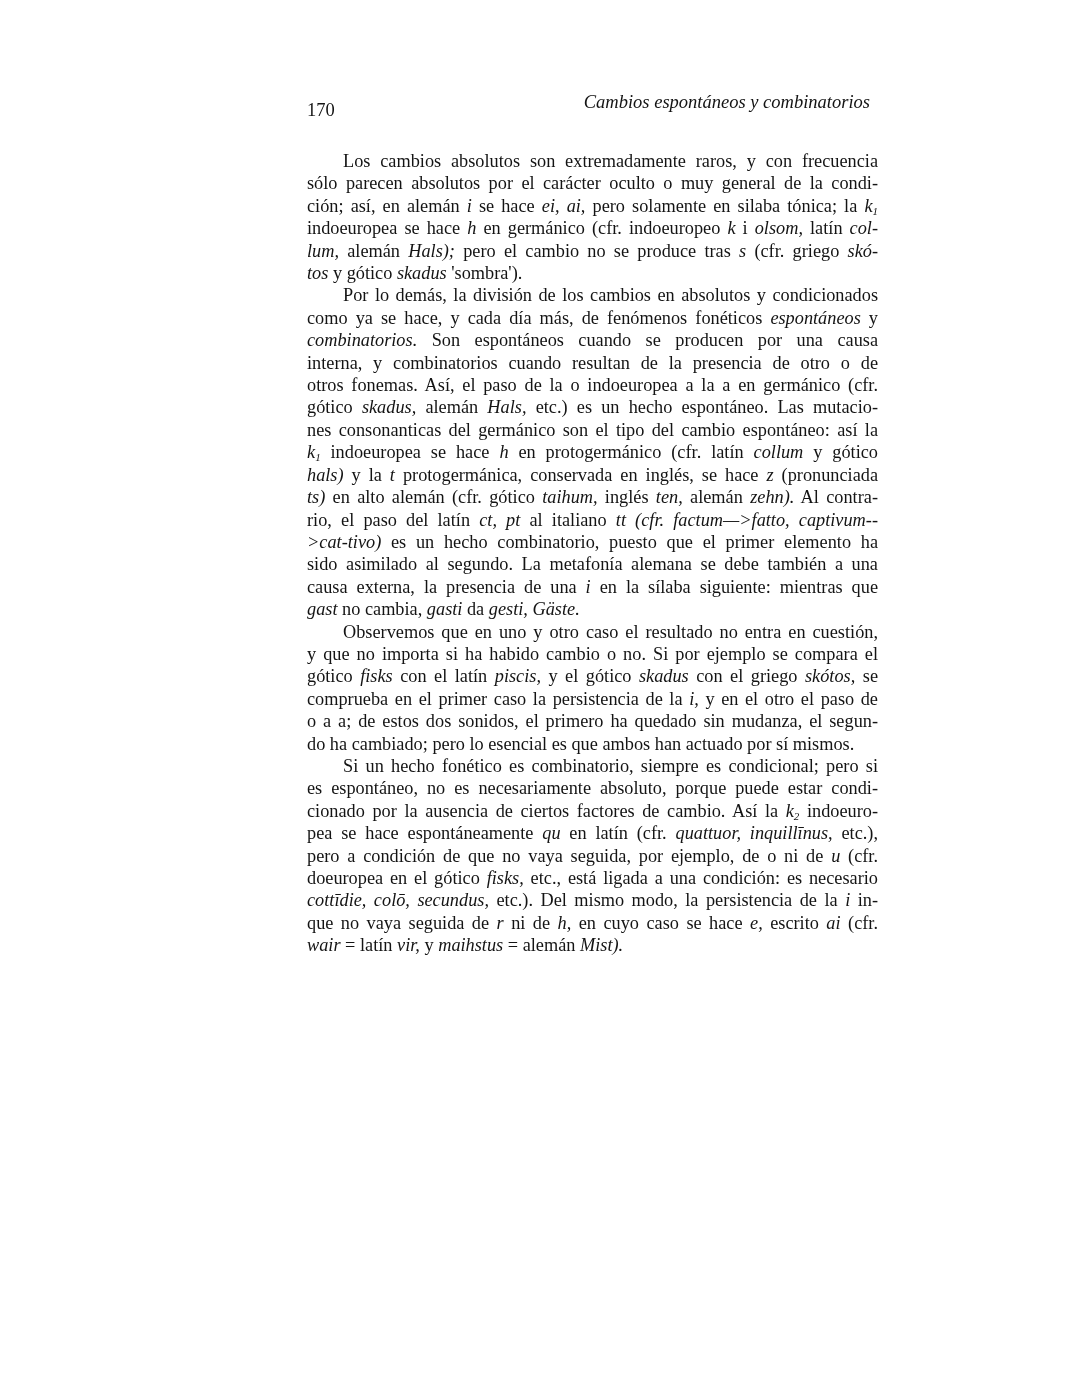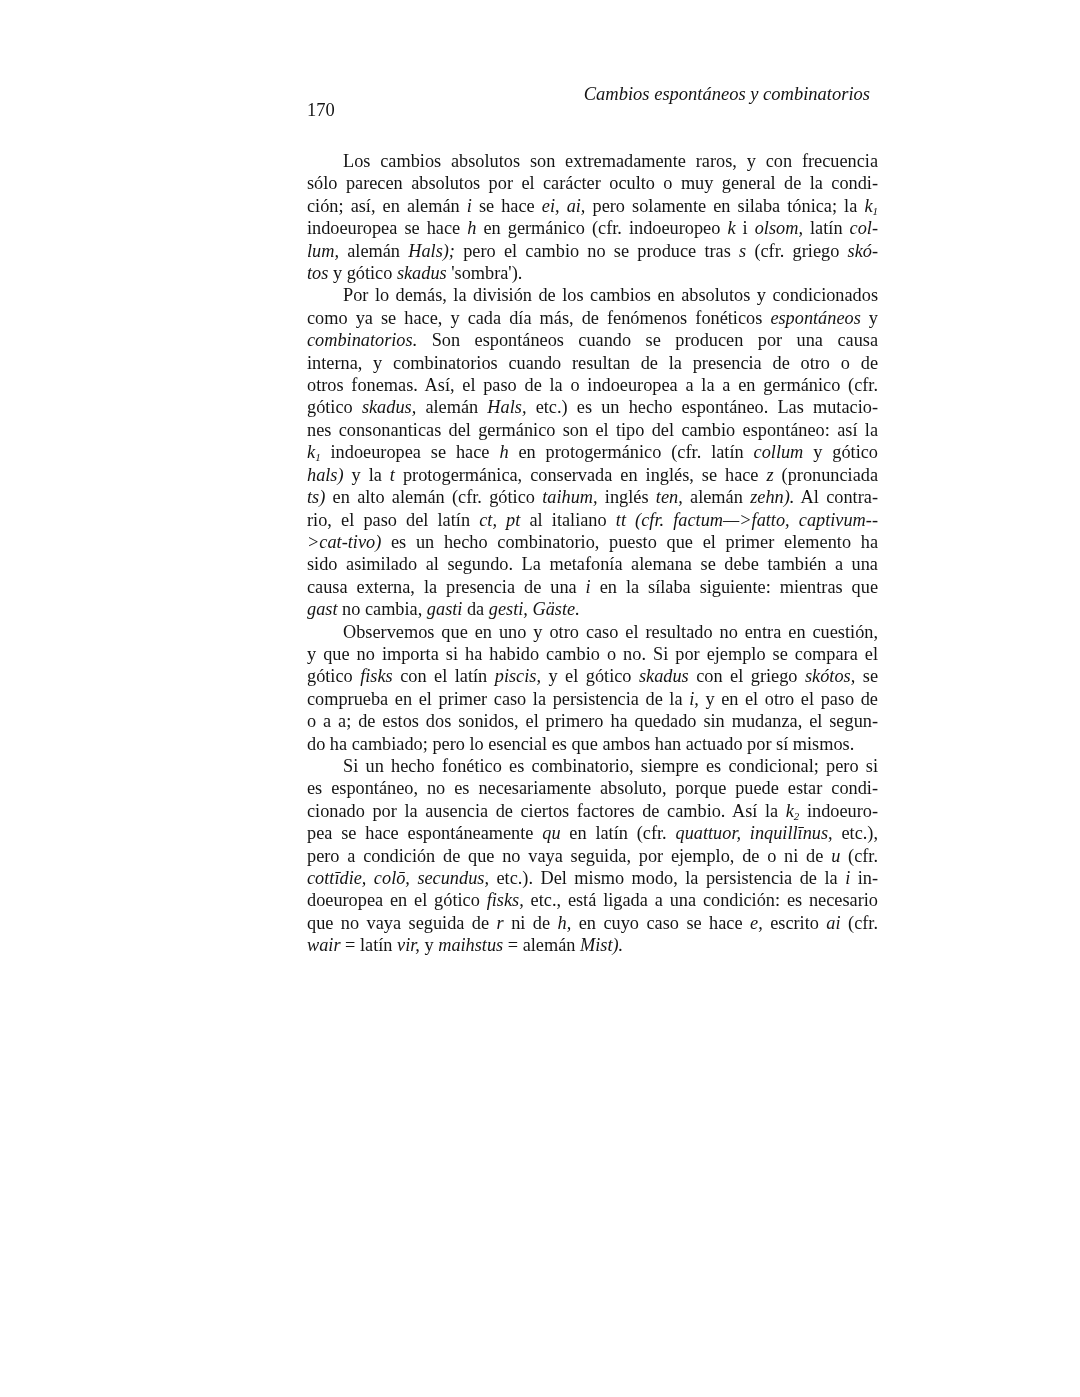--- a/index.html
+++ b/index.html
@@ -6,21 +6,21 @@
     body {
       width: 1080px; height: 1397px; position: relative; overflow: hidden;
       font-family: "Liberation Serif", "DejaVu Serif", serif;
       color: #141414;
     }
     .page-header {
       position: absolute; left: 307px; top: 82px; width: 563px;
       height: 24px; font-size: 18.5px; line-height: 24px;
     }
     .page-number { position: absolute; left: 0; top: 16px; }
-    .running-title { position: absolute; right: 0; top: 0; font-style: italic; }
+    .running-title { position: absolute; right: 0; top: 8px; font-style: italic; }
     .body-text {
       position: absolute; left: 307px; top: 126px; width: 571px;
       font-size: 18.3px; line-height: 22.4px; margin-top: 24px;
     }
     i { font-style: italic; }
     sub { font-size: 11px; vertical-align: -3px; line-height: 0; }
     .line { display: block; text-align: justify; text-align-last: justify; white-space: nowrap; }
     .line.last { text-align-last: left; }
     .line.indent { padding-left: 36px; }
   </style>
@@ -65,18 +65,18 @@
       <span class="line"><span>comprueba en el primer caso la persistencia de la </span><i>i,</i><span> y en el otro el paso de</span></span>
       <span class="line"><span>o a a; de estos dos sonidos, el primero ha quedado sin mudanza, el segun-</span></span>
       <span class="line last"><span>do ha cambiado; pero lo esencial es que ambos han actuado por sí mismos.</span></span>
     </div>
     <div>
       <span class="line indent"><span>Si un hecho fonético es combinatorio, siempre es condicional; pero si</span></span>
       <span class="line"><span>es espontáneo, no es necesariamente absoluto, porque puede estar condi-</span></span>
       <span class="line"><span>cionado por la ausencia de ciertos factores de cambio. Así la </span><i>k</i><sub class="sub-i" style="font-style: italic;">2</sub><span> indoeuro-</span></span>
       <span class="line"><span>pea se hace espontáneamente </span><i>qu</i><span> en latín (cfr. </span><i>quattuor, inquillīnus,</i><span> etc.),</span></span>
       <span class="line"><span>pero a condición de que no vaya seguida, por ejemplo, de o ni de </span><i>u</i><span> (cfr.</span></span>
+      <span class="line"><span>doeuropea en el gótico </span><i>fisks,</i><span> etc., está ligada a una condición: es necesario</span></span>
       <span class="line"><i>cottīdie, colō, secundus,</i><span> etc.). Del mismo modo, la persistencia de la </span><i>i</i><span> in-</span></span>
-      <span class="line"><span>doeuropea en el gótico </span><i>fisks,</i><span> etc., está ligada a una condición: es necesario</span></span>
       <span class="line"><span>que no vaya seguida de </span><i>r</i><span> ni de </span><i>h,</i><span> en cuyo caso se hace </span><i>e,</i><span> escrito </span><i>ai</i><span> (cfr.</span></span>
       <span class="line last"><i>wair</i><span> = latín </span><i>vir,</i><span> y </span><i>maihstus</i><span> = alemán </span><i>Mist).</i></span>
     </div>
   </div>
 
 </body></html>

